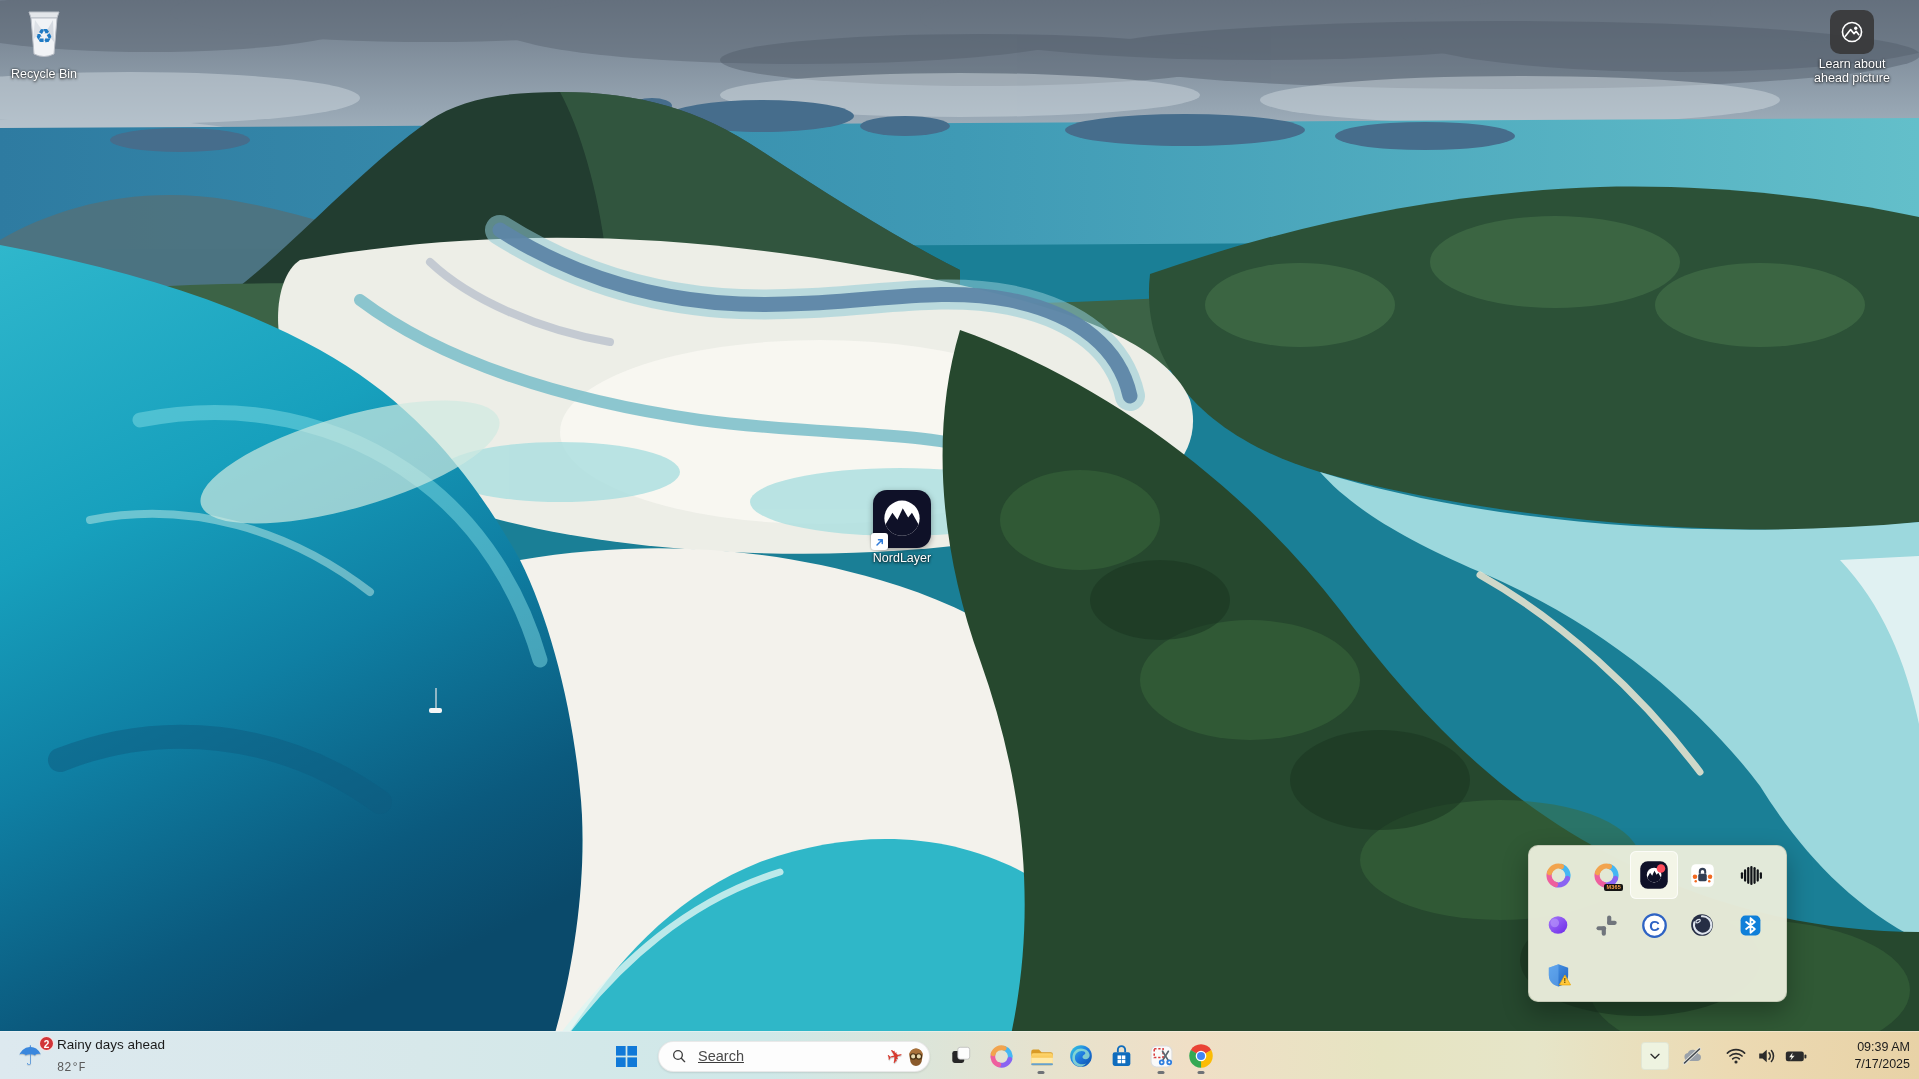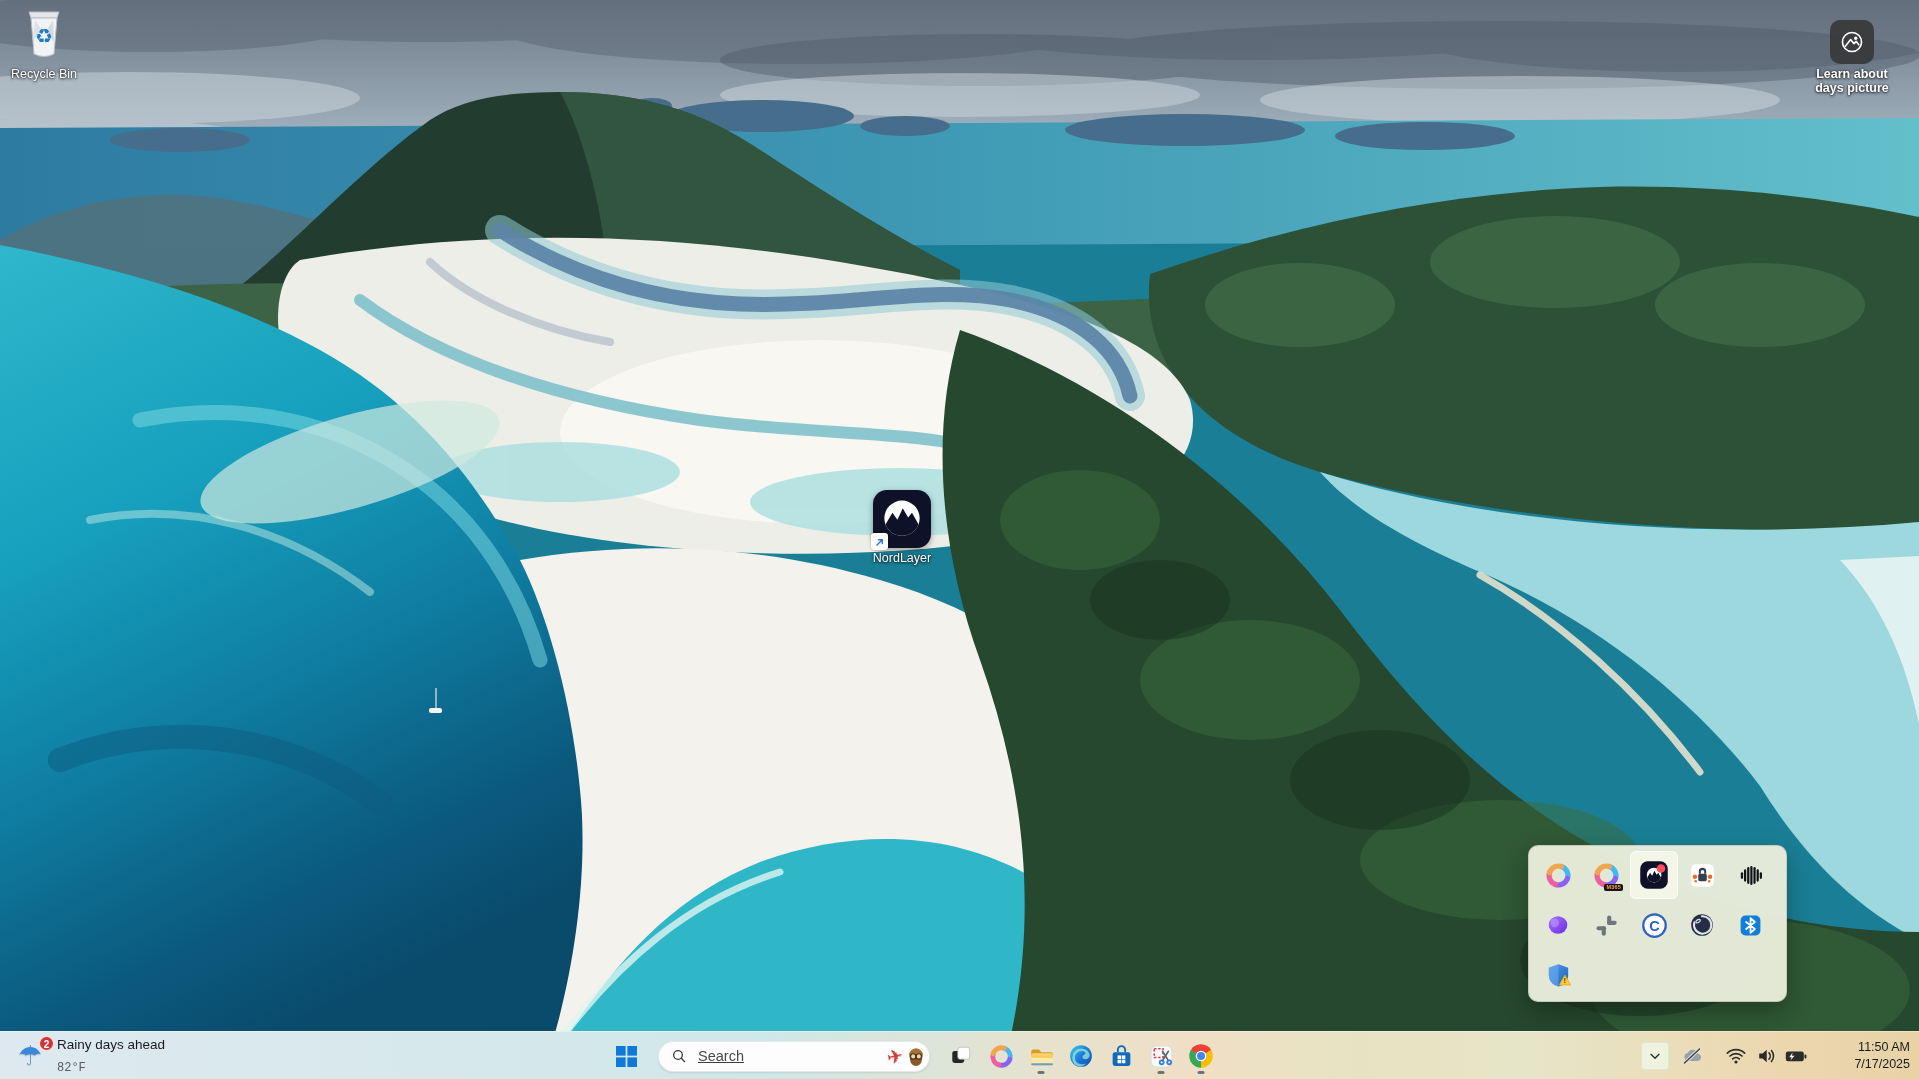--- a/index.html
+++ b/index.html
@@ -5,21 +5,21 @@
   html,body{margin:0;padding:0;width:1919px;height:1079px;overflow:hidden;
     font-family:"Liberation Sans","DejaVu Sans",sans-serif;background:#1a7f96;}
   .abs{position:absolute;}
   
   #wallpaper{left:0;top:0;width:1919px;height:1079px;}
   
   .dt-icon{display:flex;flex-direction:column;align-items:center;gap:3px;cursor:default;}
   .dt-label{color:#fff;font-size:12.5px;line-height:14px;text-align:center;
     text-shadow:0 1px 3px rgba(0,0,0,.85),0 0 2px rgba(0,0,0,.6);}
   #recycle-bin{left:2px;top:6px;width:84px;}
-  #learn-about{left:1806px;top:20px;width:92px;font-weight:bold;}
+  #learn-about{left:1806px;top:10px;width:92px;}
   .la-tile{width:44px;height:44px;border-radius:10px;background:rgba(56,56,58,.92);
     display:flex;align-items:center;justify-content:center;}
   #nordlayer-desktop{left:856px;top:490px;width:92px;justify-content:center;}
   .nl-tile{position:relative;width:58px;height:58px;border-radius:14px;background:#0f1128;
     display:flex;align-items:center;justify-content:center;box-shadow:0 2px 6px rgba(0,0,0,.35);}
   .nl-arrow{position:absolute;left:-2px;bottom:-2px;width:17px;height:17px;border-radius:3px;
     background:#fff;display:flex;align-items:center;justify-content:center;box-shadow:0 0 2px rgba(0,0,0,.4);}
   
   #tray-flyout{left:1528px;top:845px;width:259px;height:157px;border-radius:10px;
     background:rgba(233,236,219,.97);border:1px solid rgba(110,120,90,.25);
@@ -228,21 +228,21 @@
 <div id="learn-about" class="abs dt-icon">
   <span class="la-tile">
     <svg width="30" height="30" viewBox="0 0 44 44">
       <circle cx="22" cy="22" r="14" fill="none" stroke="#fff" stroke-width="2.4"></circle>
       <circle cx="27.5" cy="16.5" r="2.4" fill="#fff"></circle>
       <path d="M12.5,28 L20,18.5 L25,24.5 L28,21 L32,26" fill="none" stroke="#fff" stroke-width="2.4" stroke-linecap="round" stroke-linejoin="round"></path>
     </svg>
   </span>
   <span class="dt-label">
     <span>Learn about</span><br>
-    <span>days picture</span>
+    <span>ahead picture</span>
   </span>
 </div>
 
 <div id="nordlayer-desktop" class="abs dt-icon">
   <span class="nl-tile">
     <svg width="46" height="46" viewBox="0 0 24 24">
         <use href="#sym-nordmark"></use>
       </svg>
     <span class="nl-arrow">
       <svg width="12" height="12" viewBox="0 0 16 16">
@@ -494,16 +494,16 @@
     <span style="display:flex">
       <svg width="24" height="24" viewBox="0 0 24 24">
         <rect x="1.8" y="7.6" width="18" height="9.6" rx="2.2" fill="#2b2b2b"></rect>
         <rect x="20.4" y="10.4" width="2" height="4" rx="1" fill="#2b2b2b"></rect>
         <path d="M8.6,8.6 L5.2,13.2 h2.4 L6.4,16.4 L10.6,11.8 H8 Z" fill="#f2f0e6"></path>
       </svg>
     </span>
   </div>
 
   <div id="clock" class="abs">
-    <div class="t">11:50 AM</div>
+    <div class="t">09:39 AM</div>
     <div class="d">7/17/2025</div>
   </div>
 </div>
 
 </body></html>

